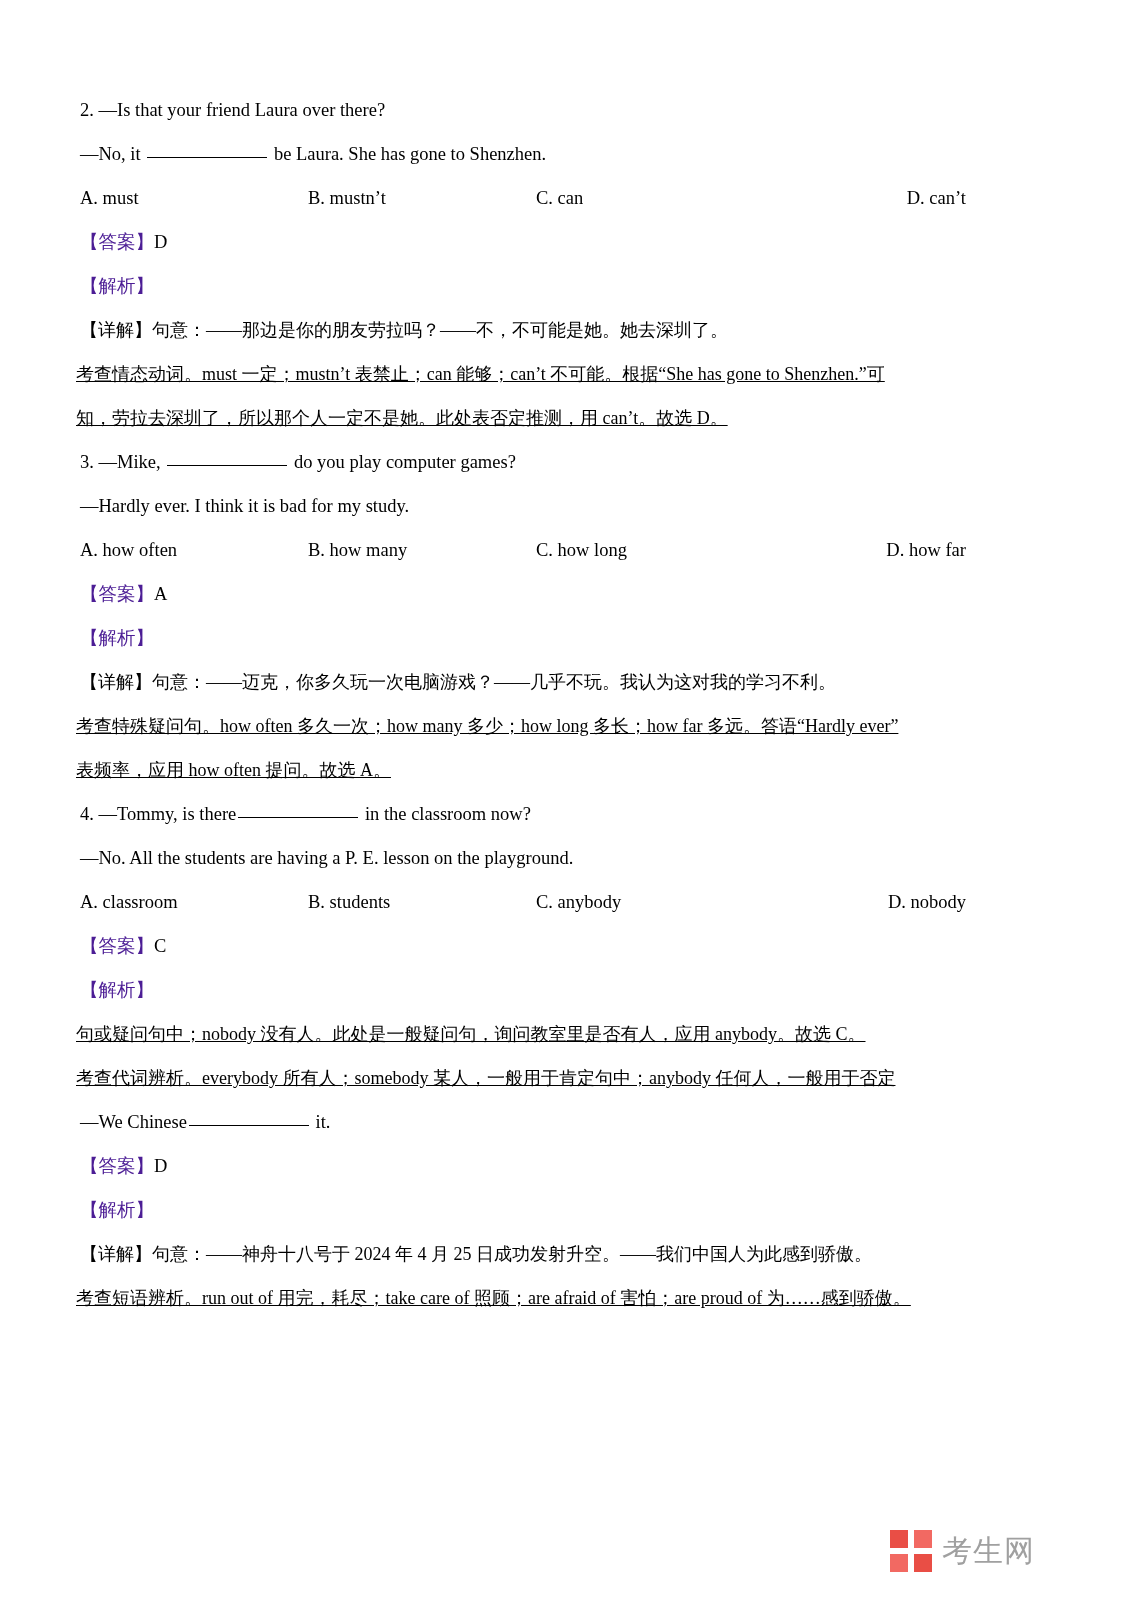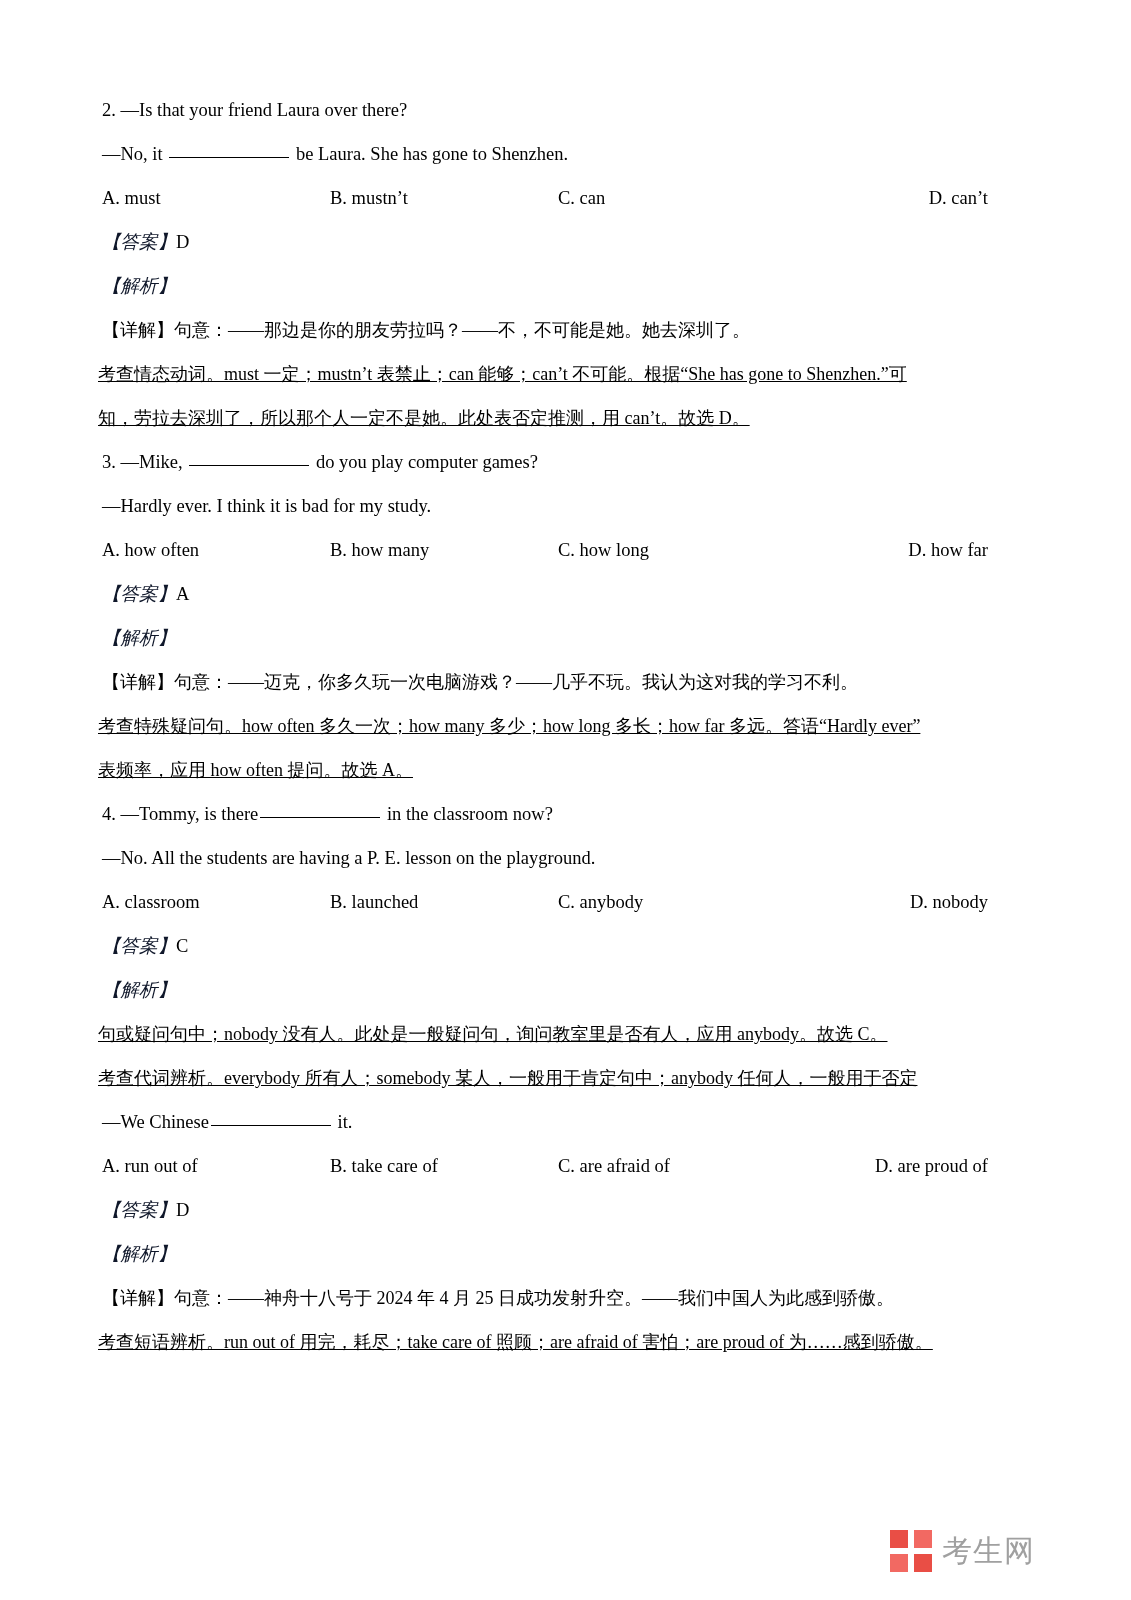--- a/index.html
+++ b/index.html
@@ -11,21 +11,21 @@
     width: 1131px;
     min-height: 1600px;
     font-family: "Liberation Serif", serif;
     color: #000000;
     position: relative;
   }
   .page {
     position: relative;
     width: 1131px;
     min-height: 1600px;
-    padding: 88px 100px 0 98px;
+    padding: 88px 100px 0 76px;
     box-sizing: border-box;
   }
   .q-line {
     font-size: 18.5px;
     line-height: 44px;
   }
   .options {
     display: flex;
     font-size: 18.5px;
     line-height: 44px;
@@ -36,22 +36,21 @@
   .opt-a { width: 228px; }
   .opt-b { width: 228px; }
   .opt-c { width: 230px; }
   .opt-d { width: 200px; text-align: right; }
   .tag-line {
     font-size: 18.5px;
     line-height: 44px;
     padding-left: 4px;
   }
   .tag {
-    color: #0f172a;
-    font-style: italic;
+    color: #4c1d95;
   }
   .cn {
     font-size: 18px;
     line-height: 44px;
   }
   .cn-block {
     font-size: 18px;
     line-height: 44px;
     text-align: justify;
     text-justify: inter-ideograph;
@@ -156,42 +155,36 @@
   <div class="cn-block">表频率，应用 how often 提问。故选 A。</div>
 
   <div class="q-line q-num-line">
     <span>4.</span>
     <span>—Tommy, is there</span><span class="blank"></span>
     <span>in the classroom now?</span>
   </div>
   <div class="q-line q-num-line">—No. All the students are having a P. E. lesson on the playground.</div>
   <div class="options q-num-line">
     <span class="opt opt-a">A. classroom</span>
-    <span class="opt opt-b">B. launched</span>
+    <span class="opt opt-b">B. students</span>
     <span class="opt opt-c">C. anybody</span>
     <span class="opt opt-d">D. nobody</span>
   </div>
   <div class="tag-line">
     <span class="tag">【答案】</span><span>C</span>
   </div>
   <div class="tag-line">
     <span class="tag">【解析】</span>
   </div>
   <div class="cn-block">句或疑问句中；nobody 没有人。此处是一般疑问句，询问教室里是否有人，应用 anybody。故选 C。</div>
   <div class="cn-block">考查代词辨析。everybody 所有人；somebody 某人，一般用于肯定句中；anybody 任何人，一般用于否定</div>
 
   <div class="q-line q-num-line">
     <span>—We Chinese</span><span class="blank"></span>
     <span>it.</span>
-  </div>
-  <div class="options q-num-line">
-    <span class="opt opt-a">A. run out of</span>
-    <span class="opt opt-b">B. take care of</span>
-    <span class="opt opt-c">C. are afraid of</span>
-    <span class="opt opt-d">D. are proud of</span>
   </div>
   <div class="tag-line">
     <span class="tag">【答案】</span><span>D</span>
   </div>
   <div class="tag-line">
     <span class="tag">【解析】</span>
   </div>
   <div class="cn tag-line">
     <span>【详解】</span><span>句意：——神舟十八号于 2024 年 4 月 25 日成功发射升空。——我们中国人为此感到骄傲。</span>
   </div>

